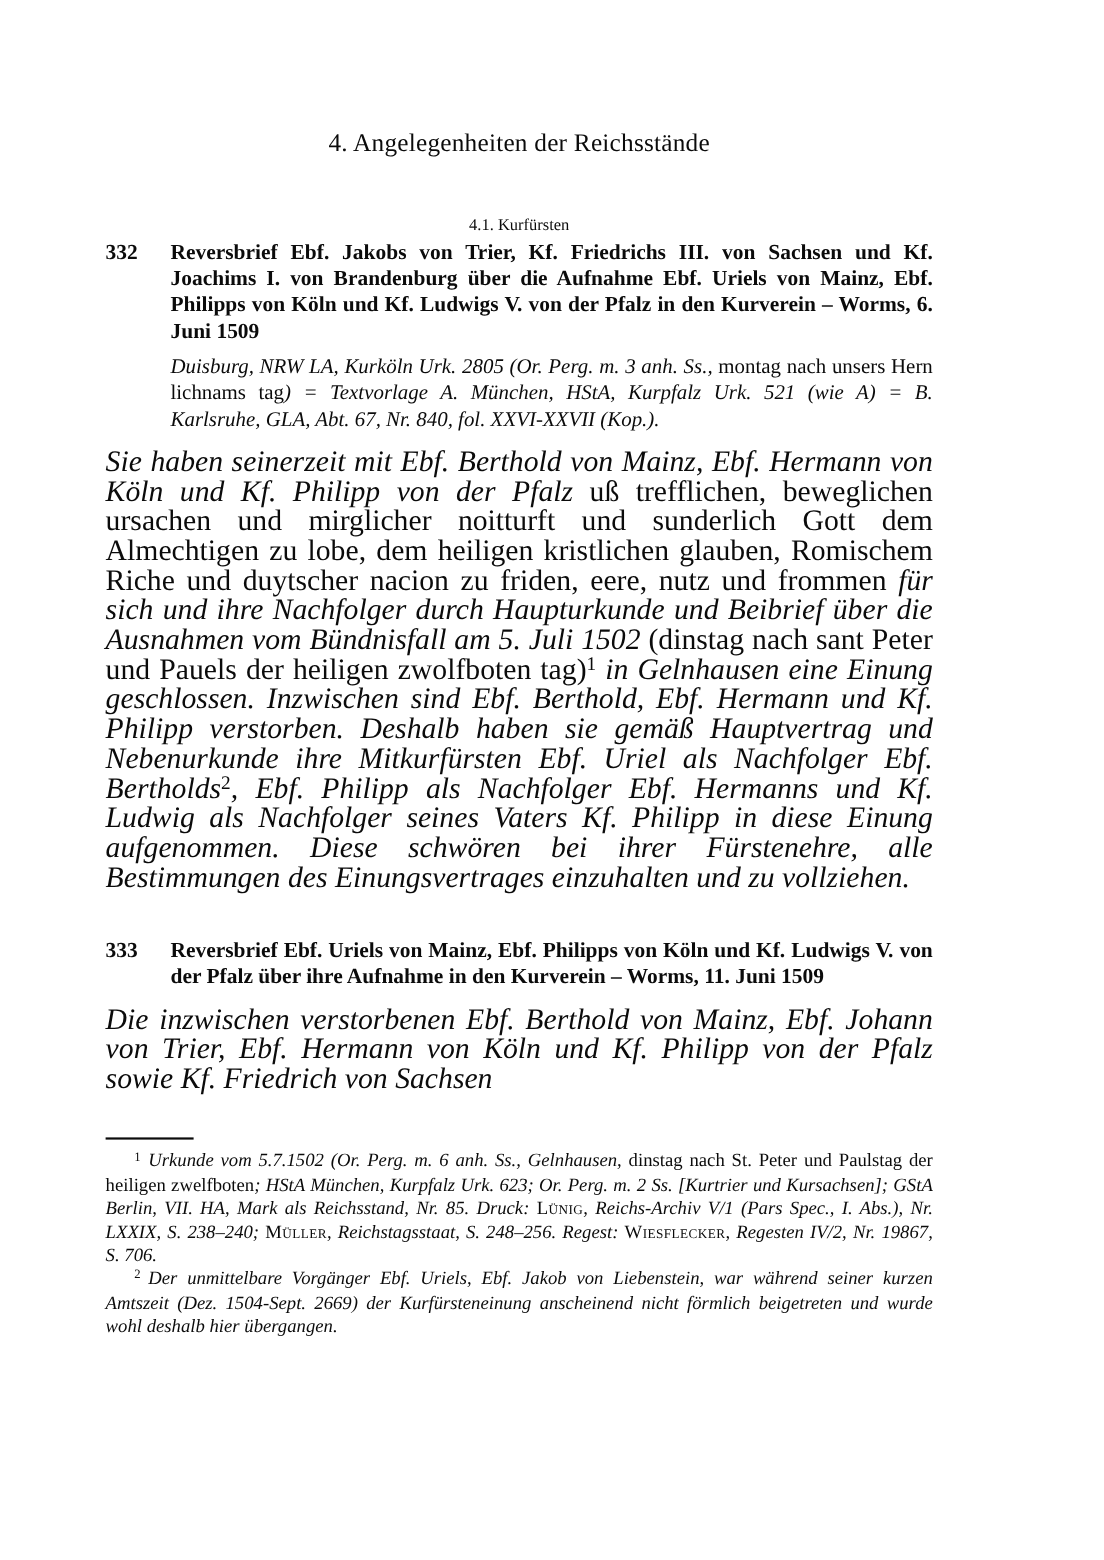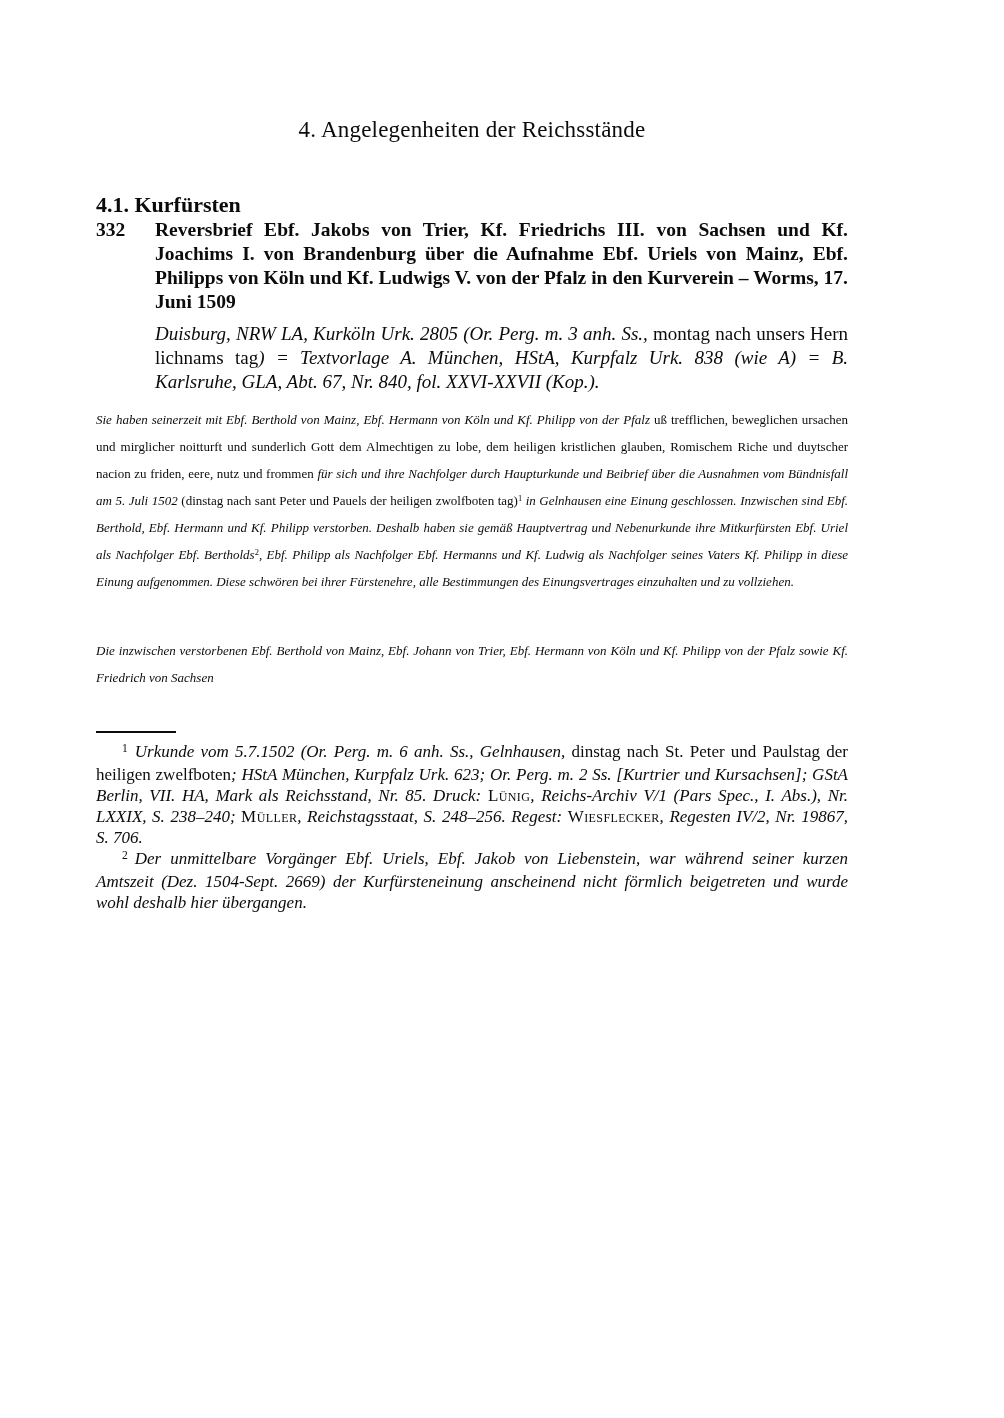--- a/index.html
+++ b/index.html
@@ -31,24 +31,24 @@
     padding-top: 116px;
     font-size: 23px;
     line-height: 28px;
     font-weight: normal;
     text-align: center;
     letter-spacing: 0.2px;
   }
   .subsection-heading {
     margin: 0;
     margin-top: 48px;
-    font-size: 22px;
+    font-size: 15px;
     line-height: 26px;
-    font-weight: bold;
-    text-align: left;
+    font-weight: normal;
+    text-align: center;
   }
   .entry { }
   .entry + .entry { margin-top: 42px; }
   .entry-head { display: flex; }
   .entry-number {
     flex: 0 0 59px;
     font-size: 19.5px;
     line-height: 24px;
     font-weight: bold;
   }
@@ -62,21 +62,21 @@
     text-justify: inter-word;
   }
   .entry-source {
     margin: 8px 0 0 59px;
     font-size: 19px;
     line-height: 24px;
     text-align: justify;
   }
   .entry-summary {
     margin: 12px 0 0 0;
-    font-size: 13px;
+    font-size: 27px;
     line-height: 27px;
     text-align: justify;
   }
   .footnotes { margin-top: 40px; }
   .footnote-rule {
     width: 80px;
     height: 0;
     border-top: 2px solid #0b0b0b;
     margin-bottom: 8px;
   }
@@ -117,27 +117,31 @@
 <div class="page">
   <div class="content">
 
     <h1 class="section-heading">4. Angelegenheiten der Reichsstände</h1>
 
     <h2 class="subsection-heading">4.1. Kurfürsten</h2>
 
     <section class="entry">
       <div class="entry-head">
         <span class="entry-number">332</span>
-        <h3 class="entry-title">Reversbrief Ebf. Jakobs von Trier, Kf. Friedrichs III. von Sachsen und Kf. Joachims I. von Brandenburg über die Aufnahme Ebf. Uriels von Mainz, Ebf. Philipps von Köln und Kf. Ludwigs V. von der Pfalz in den Kurverein – Worms, 17. Juni 1509</h3>
+        <h3 class="entry-title">Reversbrief Ebf. Jakobs von Trier, Kf. Friedrichs III. von Sachsen und Kf. Joachims I. von Brandenburg über die Aufnahme Ebf. Uriels von Mainz, Ebf. Philipps von Köln und Kf. Ludwigs V. von der Pfalz in den Kurverein – Worms, 6. Juni 1509</h3>
       </div>
-      <p class="entry-source"><span class="seg-italic">Duisburg, NRW LA, Kurköln Urk. 2805 (Or. Perg. m. 3 anh. Ss., </span><span class="seg-roman">montag nach unsers Hern lichnams tag</span><span class="seg-italic">) = Textvorlage A. München, HStA, Kurpfalz Urk. 838 (wie A) = B. Karlsruhe, GLA, Abt. 67, Nr. 840, fol. XXVI-XXVII (Kop.).</span></p>
+      <p class="entry-source"><span class="seg-italic">Duisburg, NRW LA, Kurköln Urk. 2805 (Or. Perg. m. 3 anh. Ss., </span><span class="seg-roman">montag nach unsers Hern lichnams tag</span><span class="seg-italic">) = Textvorlage A. München, HStA, Kurpfalz Urk. 521 (wie A) = B. Karlsruhe, GLA, Abt. 67, Nr. 840, fol. XXVI-XXVII (Kop.).</span></p>
       <p class="entry-summary"><span class="seg-italic">Sie haben seinerzeit mit Ebf. Berthold von Mainz, Ebf. Hermann von Köln und Kf. Philipp von der Pfalz </span><span class="seg-roman">uß trefflichen, beweglichen ursachen und mirglicher noitturft und sunderlich Gott dem Almechtigen zu lobe, dem heiligen kristlichen glauben, Romischem Riche und duytscher nacion zu friden, eere, nutz und frommen </span><span class="seg-italic">für sich und ihre Nachfolger durch Haupturkunde und Beibrief über die Ausnahmen vom Bündnisfall am 5. Juli 1502 </span><span class="seg-roman">(dinstag nach sant Peter und Pauels der heiligen zwolfboten tag)</span><sup class="seg-sup">1</sup><span class="seg-italic"> in Gelnhausen eine Einung geschlossen. Inzwischen sind Ebf. Berthold, Ebf. Hermann und Kf. Philipp verstorben. Deshalb haben sie gemäß Hauptvertrag und Nebenurkunde ihre Mitkurfürsten Ebf. Uriel als Nachfolger Ebf. Bertholds</span><sup class="seg-sup">2</sup><span class="seg-italic">, Ebf. Philipp als Nachfolger Ebf. Hermanns und Kf. Ludwig als Nachfolger seines Vaters Kf. Philipp in diese Einung aufgenommen. Diese schwören bei ihrer Fürstenehre, alle Bestimmungen des Einungsvertrages einzuhalten und zu vollziehen.</span></p>
     </section>
 
     <section class="entry">
+      <div class="entry-head">
+        <span class="entry-number">333</span>
+        <h3 class="entry-title">Reversbrief Ebf. Uriels von Mainz, Ebf. Philipps von Köln und Kf. Ludwigs V. von der Pfalz über ihre Aufnahme in den Kurverein – Worms, 11. Juni 1509</h3>
+      </div>
       <p class="entry-summary"><span class="seg-italic">Die inzwischen verstorbenen Ebf. Berthold von Mainz, Ebf. Johann von Trier, Ebf. Hermann von Köln und Kf. Philipp von der Pfalz sowie Kf. Friedrich von Sachsen</span></p>
     </section>
 
     <div class="footnotes">
       <div class="footnote-rule"></div>
       <p class="footnote">
         <sup class="fn-marker">1</sup><span><span class="seg-italic">Urkunde vom 5.7.1502 (Or. Perg. m. 6 anh. Ss., Gelnhausen, </span><span class="seg-roman">dinstag nach St. Peter und Paulstag der heiligen zwelfboten</span><span class="seg-italic">; HStA München, Kurpfalz Urk. 623; Or. Perg. m. 2 Ss. [Kurtrier und Kursachsen]; GStA Berlin, VII. HA, Mark als Reichsstand, Nr. 85. Druck: </span><span class="seg-smallcaps">Lünig</span><span class="seg-italic">, Reichs-Archiv V/1 (Pars Spec., I. Abs.), Nr. LXXIX, S. 238–240; </span><span class="seg-smallcaps">Müller</span><span class="seg-italic">, Reichstagsstaat, S. 248–256. Regest: </span><span class="seg-smallcaps">Wiesflecker</span><span class="seg-italic">, Regesten IV/2, Nr. 19867, S. 706.</span></span>
       </p>
       <p class="footnote">
         <sup class="fn-marker">2</sup><span><span class="seg-italic">Der unmittelbare Vorgänger Ebf. Uriels, Ebf. Jakob von Liebenstein, war während seiner kurzen Amtszeit (Dez. 1504-Sept. 2669) der Kurfürsteneinung anscheinend nicht förmlich beigetreten und wurde wohl deshalb hier übergangen.</span></span>

